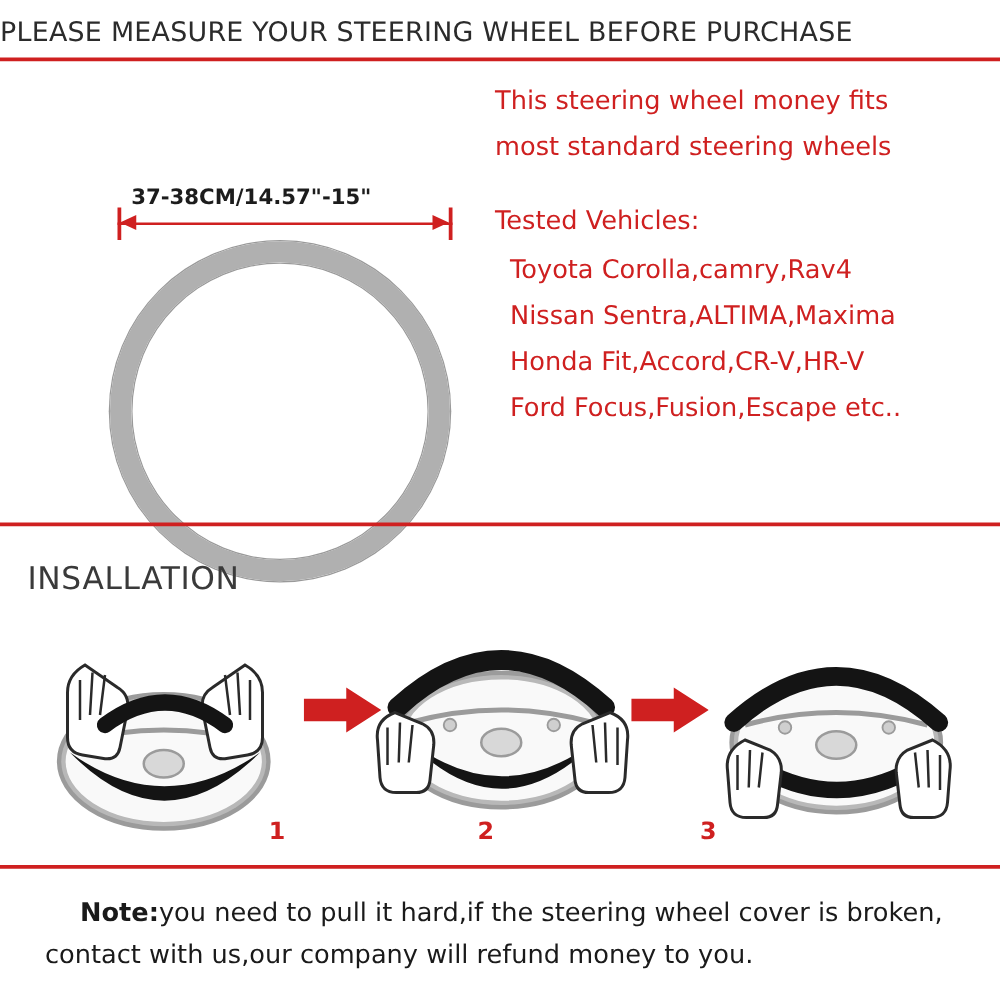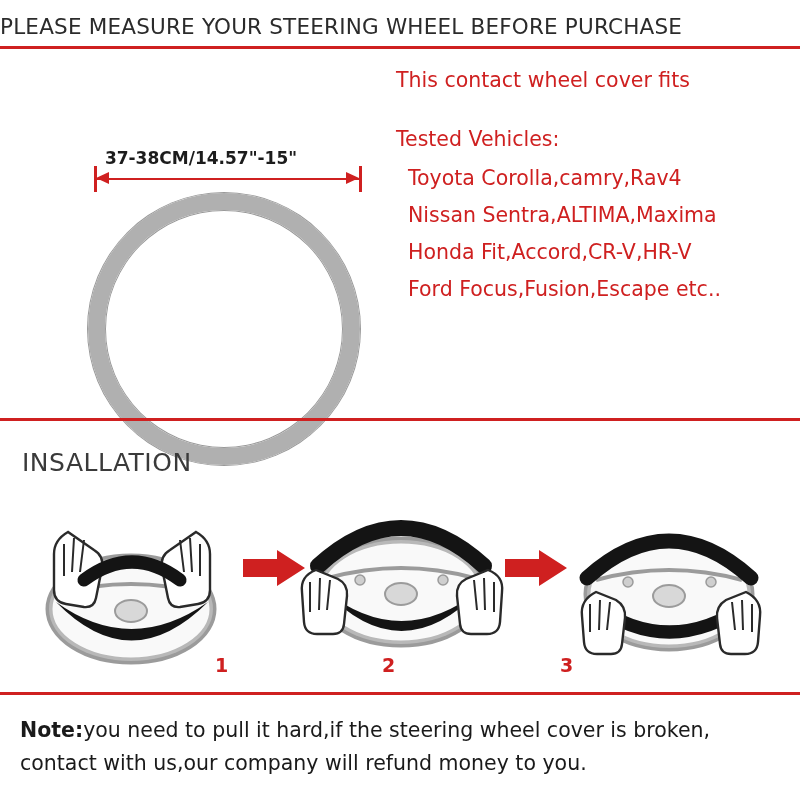--- a/index.html
+++ b/index.html
@@ -174,22 +174,22 @@
   .note {
     position: absolute;
     left: 20px;
     top: 714px;
     width: 768px;
     font-size: 20.5px;
     line-height: 33px;
     color: #1a1a1a;
     font-family: "DejaVu Sans", sans-serif;
   }
-  .note b { font-weight: 700; }
-  .note .l2 { display: block; }
+  .note b { font-weight: 700; margin-left: 44px; }
+  .note .l2 { display: block; margin-left: 16px; }
 </style>
 </head>
 <body>
 
 <div class="page">
 
   <div class="header">PLEASE MEASURE YOUR STEERING WHEEL BEFORE PURCHASE</div>
   <div class="rule rule-top"></div>
 
   <div class="diagram">
@@ -197,21 +197,22 @@
     <div class="arrow-line"></div>
     <div class="arrow-cap left"></div>
     <div class="arrow-cap right"></div>
     <div class="arrow-head left"></div>
     <div class="arrow-head right"></div>
     <div class="ring"></div>
   </div>
 
   <div class="rightblock">
     <div class="intro">
-      <div>This contact wheel cover fits</div>
+      <div>This steering wheel money fits</div>
+      <div>most standard steering wheels</div>
     </div>
     <div class="tested-title">Tested Vehicles:</div>
     <div class="vehicle">Toyota Corolla,camry,Rav4</div>
     <div class="vehicle">Nissan Sentra,ALTIMA,Maxima</div>
     <div class="vehicle">Honda Fit,Accord,CR-V,HR-V</div>
     <div class="vehicle">Ford Focus,Fusion,Escape etc..</div>
   </div>
 
   <div class="rule rule-mid"></div>
 

